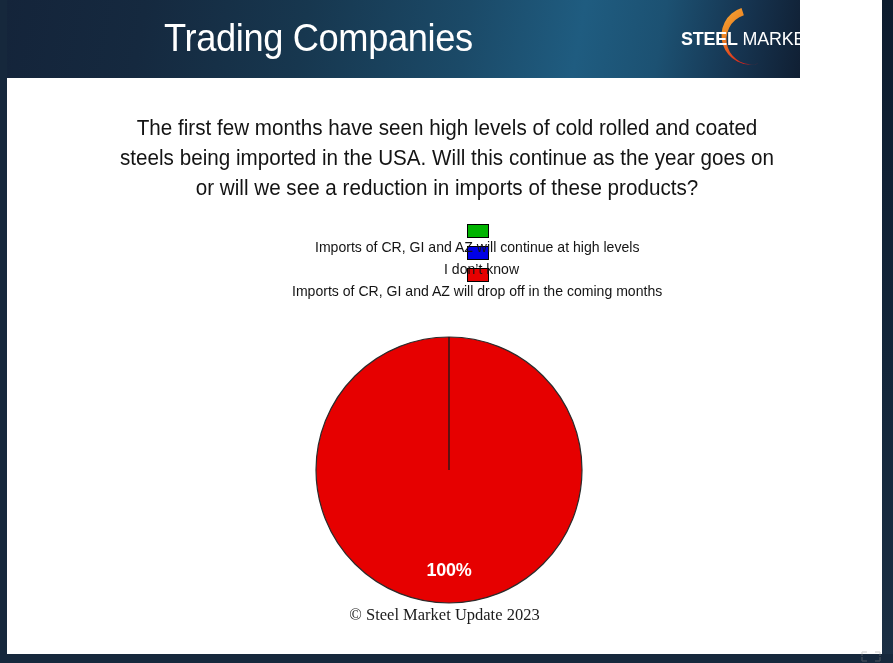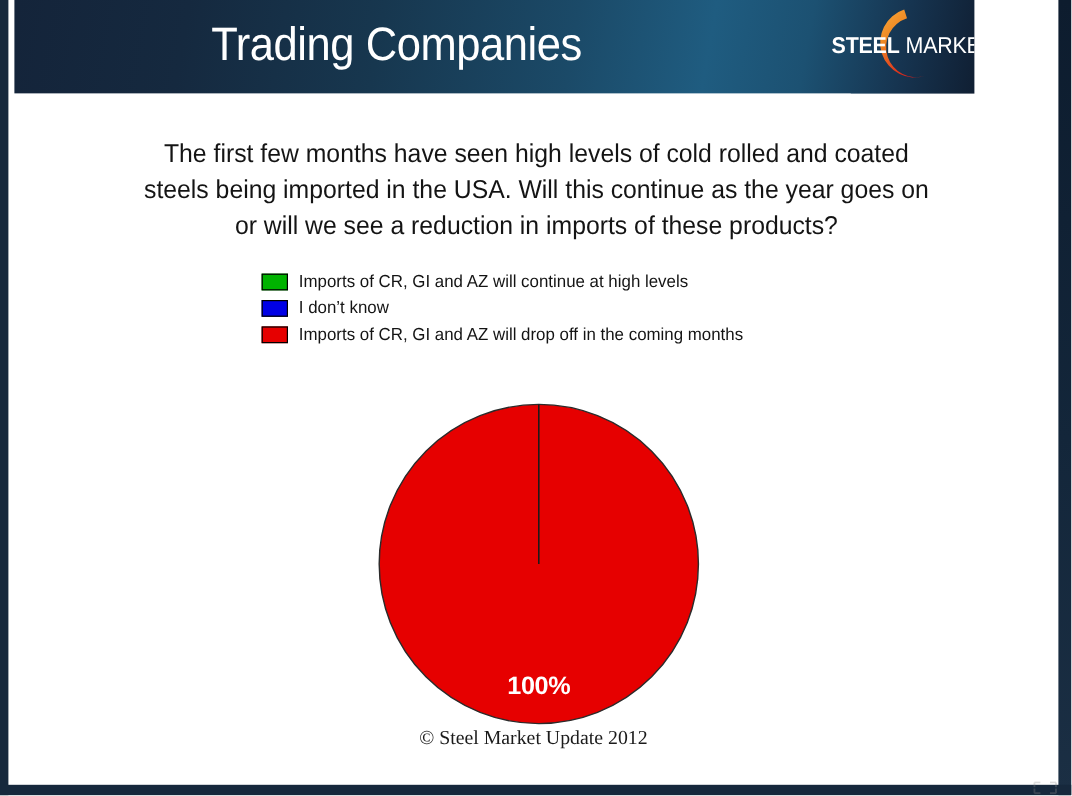--- a/index.html
+++ b/index.html
@@ -48,21 +48,20 @@
     background: linear-gradient(100deg,
         #14243a 0%,
         #15293f 18%,
         #17374f 38%,
         #1b4a68 58%,
         #1f5c80 72%,
         #1c5172 82%,
         #163450 92%,
         #101f33 100%);
     overflow: hidden;
-    margin-left: 12px;
   }
   .header-title {
     position: absolute;
     left: 164px;
     top: 12px;
     width: 480px;
     color: #ffffff;
     font-family: "Liberation Sans", sans-serif;
     font-size: 39px;
     font-weight: 400;
@@ -139,20 +138,21 @@
   .legend {
     position: absolute;
     left: 211px;
     top: 146px;
     width: 520px;
   }
   .legend-row {
     display: flex;
     align-items: center;
     height: 22px;
+    flex-direction: column;
   }
   .legend-swatch {
     width: 22px;
     height: 14px;
     border: 1px solid #000000;
     box-sizing: border-box;
     flex: 0 0 auto;
   }
   .legend-label {
     margin-left: 9px;
@@ -175,21 +175,21 @@
   }
   .pie-wrap svg { display: block; }
   .pie-label {
     position: absolute;
     left: 0;
     top: 230px;
     width: 280px;
     text-align: center;
     color: #ffffff;
     font-family: "Liberation Sans", sans-serif;
-    font-size: 21px;
+    font-size: 18px;
     font-weight: 700;
     letter-spacing: -0.3px;
   }
 
   
   .footer-copy {
     position: absolute;
     left: 0;
     top: 527px;
     width: 875px;
@@ -256,21 +256,21 @@
     </div>
 
     <div class="pie-wrap">
       <svg width="280" height="280" viewBox="0 0 280 280">
         <circle cx="140" cy="140" r="133" fill="#e60000" stroke="#2b2b2b" stroke-width="1.2"></circle>
         <line x1="140" y1="140" x2="140" y2="7" stroke="#1a1a1a" stroke-width="1.3"></line>
       </svg>
       <div class="pie-label">100%</div>
     </div>
 
-    <div class="footer-copy">© Steel Market Update 2012</div>
+    <div class="footer-copy">© Steel Market Update 2023</div>
   </div>
 
   <div class="frame-left"></div>
   <div class="frame-right"></div>
   <div class="frame-bottom"></div>
 
   <svg class="corner-mark" viewBox="0 0 20 11">
     <path d="M1 1 h5 M1 1 v4 M19 1 h-5 M19 1 v4 M1 10 h5 M1 10 v-4 M19 10 h-5 M19 10 v-4" stroke="#8d8d8d" stroke-width="1.6" fill="none"></path>
   </svg>
 

